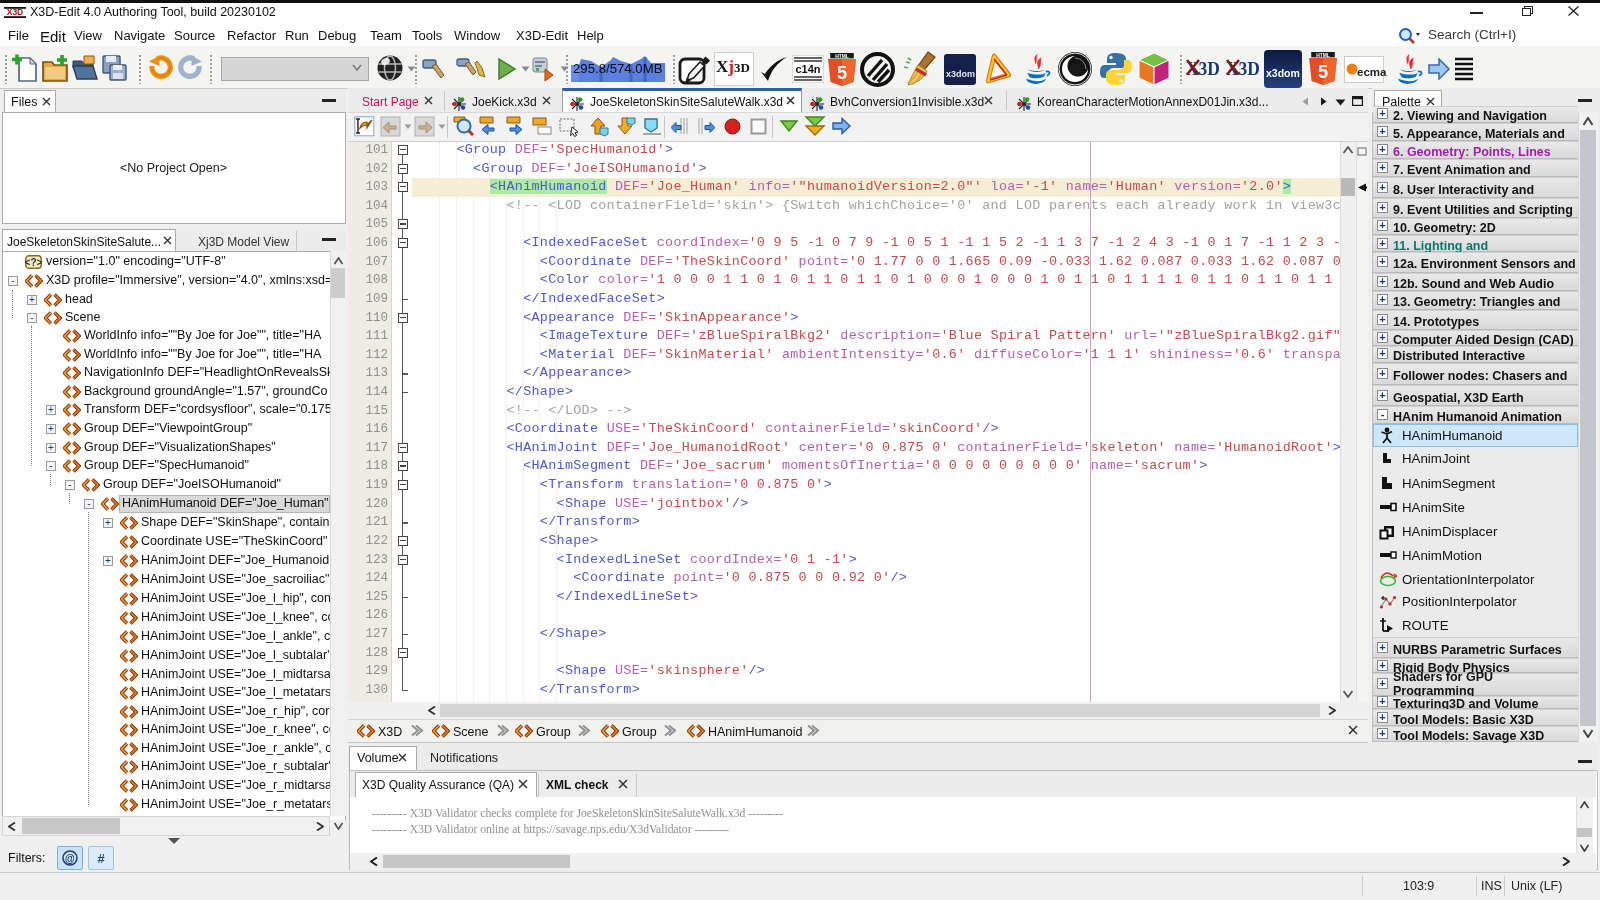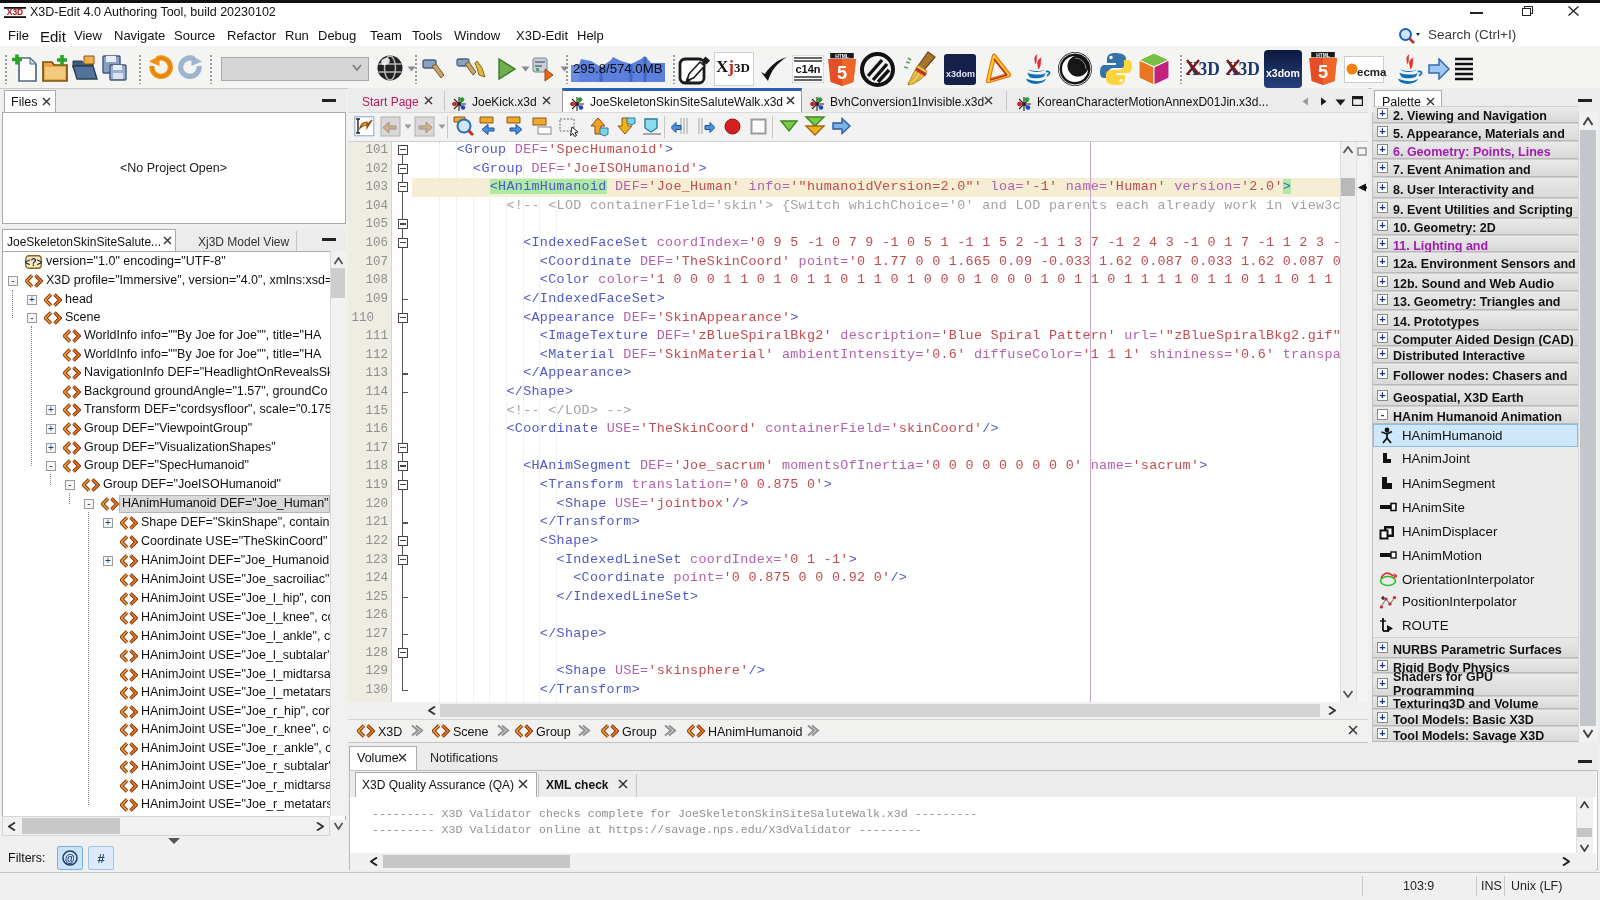--- a/index.html
+++ b/index.html
@@ -1,17 +1,17 @@
 <!DOCTYPE html>
 <html><head><meta charset="utf-8"><style>
 *{margin:0;padding:0;box-sizing:border-box}
 body{width:1600px;height:900px;position:relative;overflow:hidden;background:#f0f0f0;
  font-family:"Liberation Sans",sans-serif;-webkit-font-smoothing:antialiased}
 .abs{position:absolute}
-.mono{font-family:Liberation Mono, monospace}
+.mono{font-family:Liberation Serif, serif}
 .codeline{position:absolute;left:423px;white-space:pre;font-family:"Liberation Mono",monospace;
  font-size:13.4px;line-height:18.62px;height:18.62px;color:#2a2a2a;letter-spacing:0.31px}
 .t{color:#5159c6}.a{color:#b261ac}.v{color:#c14c50}.c{color:#a2a2a2}
 .hl{background:#aceaa5}
 .gnum{position:absolute;width:42px;text-align:right;font-family:"Liberation Mono",monospace;
  font-size:12.5px;color:#8f8f8f;line-height:18.62px}
 .treerow{position:absolute;white-space:nowrap;font-size:12.5px;color:#111}
 .palcat{position:absolute;left:1373px;width:205px;overflow:hidden;background:linear-gradient(#e9e9e9,#d9d9d9);
  border-top:1px solid #cfcfcf;border-bottom:1px solid #b9b9b9;white-space:nowrap}
 .palitem{position:absolute;left:1374px;width:198px;font-size:13.3px;color:#111;white-space:nowrap;overflow:hidden}
@@ -679,21 +679,21 @@
 <div class="abs" style="left:412px;top:178.14000000000001px;width:928px;height:19px;background:#f5eed4"></div>
 <div class="gnum" style="left:346px;top:140.9px">101</div>
 <div class="gnum" style="left:346px;top:159.5px">102</div>
 <div class="gnum" style="left:346px;top:178.1px">103</div>
 <div class="gnum" style="left:346px;top:196.8px">104</div>
 <div class="gnum" style="left:346px;top:215.4px">105</div>
 <div class="gnum" style="left:346px;top:234.0px">106</div>
 <div class="gnum" style="left:346px;top:252.6px">107</div>
 <div class="gnum" style="left:346px;top:271.2px">108</div>
 <div class="gnum" style="left:346px;top:289.9px">109</div>
-<div class="gnum" style="left:332px;top:308.5px">110</div>
+<div class="gnum" style="left:346px;top:308.5px">110</div>
 <div class="gnum" style="left:346px;top:327.1px">111</div>
 <div class="gnum" style="left:346px;top:345.7px">112</div>
 <div class="gnum" style="left:346px;top:364.3px">113</div>
 <div class="gnum" style="left:346px;top:383.0px">114</div>
 <div class="gnum" style="left:346px;top:401.6px">115</div>
 <div class="gnum" style="left:346px;top:420.2px">116</div>
 <div class="gnum" style="left:346px;top:438.8px">117</div>
 <div class="gnum" style="left:346px;top:457.4px">118</div>
 <div class="gnum" style="left:346px;top:476.1px">119</div>
 <div class="gnum" style="left:346px;top:494.7px">120</div>
@@ -748,20 +748,21 @@
     <div class="codeline" style="top:252.6px">              <span class="t">&lt;Coordinate</span> <span class="a">DEF=</span><span class="v">'TheSkinCoord'</span> <span class="a">point=</span><span class="v">'0 1.77 0 0 1.665 0.09 -0.033 1.62 0.087 0.033 1.62 0.087 0</span></div>
     <div class="codeline" style="top:271.2px">              <span class="t">&lt;Color</span> <span class="a">color=</span><span class="v">'1 0 0 0 1 1 0 1 0 1 1 0 1 1 0 1 0 0 0 1 0 0 0 1 0 1 1 0 1 1 1 1 0 1 1 0 1 1 0 1 1 0</span></div>
     <div class="codeline" style="top:289.9px">            <span class="t">&lt;/IndexedFaceSet&gt;</span></div>
     <div class="codeline" style="top:308.5px">            <span class="t">&lt;Appearance</span> <span class="a">DEF=</span><span class="v">'SkinAppearance'</span><span class="t">&gt;</span></div>
     <div class="codeline" style="top:327.1px">              <span class="t">&lt;ImageTexture</span> <span class="a">DEF=</span><span class="v">'zBlueSpiralBkg2'</span> <span class="a">description=</span><span class="v">'Blue Spiral Pattern'</span> <span class="a">url=</span><span class="v">'"zBlueSpiralBkg2.gif"</span></div>
     <div class="codeline" style="top:345.7px">              <span class="t">&lt;Material</span> <span class="a">DEF=</span><span class="v">'SkinMaterial'</span> <span class="a">ambientIntensity=</span><span class="v">'0.6'</span> <span class="a">diffuseColor=</span><span class="v">'1 1 1'</span> <span class="a">shininess=</span><span class="v">'0.6'</span> <span class="a">transpa</span></div>
     <div class="codeline" style="top:364.3px">            <span class="t">&lt;/Appearance&gt;</span></div>
     <div class="codeline" style="top:383.0px">          <span class="t">&lt;/Shape&gt;</span></div>
     <div class="codeline" style="top:401.6px">          <span class="c">&lt;!-- &lt;/LOD&gt; --&gt;</span></div>
     <div class="codeline" style="top:420.2px">          <span class="t">&lt;Coordinate</span> <span class="a">USE=</span><span class="v">'TheSkinCoord'</span> <span class="a">containerField=</span><span class="v">'skinCoord'</span><span class="t">/&gt;</span></div>
+    <div class="codeline" style="top:438.8px">          <span class="t">&lt;HAnimJoint</span> <span class="a">DEF=</span><span class="v">'Joe_HumanoidRoot'</span> <span class="a">center=</span><span class="v">'0 0.875 0'</span> <span class="a">containerField=</span><span class="v">'skeleton'</span> <span class="a">name=</span><span class="v">'HumanoidRoot'</span><span class="t">&gt;</span></div>
     <div class="codeline" style="top:457.4px">            <span class="t">&lt;HAnimSegment</span> <span class="a">DEF=</span><span class="v">'Joe_sacrum'</span> <span class="a">momentsOfInertia=</span><span class="v">'0 0 0 0 0 0 0 0 0'</span> <span class="a">name=</span><span class="v">'sacrum'</span><span class="t">&gt;</span></div>
     <div class="codeline" style="top:476.1px">              <span class="t">&lt;Transform</span> <span class="a">translation=</span><span class="v">'0 0.875 0'</span><span class="t">&gt;</span></div>
     <div class="codeline" style="top:494.7px">                <span class="t">&lt;Shape</span> <span class="a">USE=</span><span class="v">'jointbox'</span><span class="t">/&gt;</span></div>
     <div class="codeline" style="top:513.3px">              <span class="t">&lt;/Transform&gt;</span></div>
     <div class="codeline" style="top:531.9px">              <span class="t">&lt;Shape&gt;</span></div>
     <div class="codeline" style="top:550.5px">                <span class="t">&lt;IndexedLineSet</span> <span class="a">coordIndex=</span><span class="v">'0 1 -1'</span><span class="t">&gt;</span></div>
     <div class="codeline" style="top:569.2px">                  <span class="t">&lt;Coordinate</span> <span class="a">point=</span><span class="v">'0 0.875 0 0 0.92 0'</span><span class="t">/&gt;</span></div>
     <div class="codeline" style="top:587.8px">                <span class="t">&lt;/IndexedLineSet&gt;</span></div>
     <div class="codeline" style="top:625.0px">              <span class="t">&lt;/Shape&gt;</span></div>
     <div class="codeline" style="top:662.3px">                <span class="t">&lt;Shape</span> <span class="a">USE=</span><span class="v">'skinsphere'</span><span class="t">/&gt;</span></div>
@@ -909,21 +910,21 @@
 <div class="pbox" style="left:1377px;top:182px">+</div>
 <div class="abs" style="left:1393px;top:180px;width:183px;overflow:hidden;white-space:nowrap"><b style="font-size:12.5px;color:#111">8. User Interactivity and</b></div>
 <div class="palcat" style="top:198px;height:20px"></div>
 <div class="pbox" style="left:1377px;top:202px">+</div>
 <div class="abs" style="left:1393px;top:200px;width:183px;overflow:hidden;white-space:nowrap"><b style="font-size:12.5px;color:#111">9. Event Utilities and Scripting</b></div>
 <div class="palcat" style="top:218px;height:17px"></div>
 <div class="pbox" style="left:1377px;top:220px">+</div>
 <div class="abs" style="left:1393px;top:218px;width:183px;overflow:hidden;white-space:nowrap"><b style="font-size:12.5px;color:#111">10. Geometry: 2D</b></div>
 <div class="palcat" style="top:235px;height:17px"></div>
 <div class="pbox" style="left:1377px;top:238px">+</div>
-<div class="abs" style="left:1393px;top:236px;width:183px;overflow:hidden;white-space:nowrap"><b style="font-size:12.5px;color:#a21caf">11. Lighting and</b></div>
+<div class="abs" style="left:1393px;top:236px;width:183px;overflow:hidden;white-space:nowrap"><b style="font-size:12.5px;color:#0f766e">11. Lighting and</b></div>
 <div class="palcat" style="top:252px;height:21px"></div>
 <div class="pbox" style="left:1377px;top:256px">+</div>
 <div class="abs" style="left:1393px;top:254px;width:183px;overflow:hidden;white-space:nowrap"><b style="font-size:12.5px;color:#111">12a. Environment Sensors and</b></div>
 <div class="palcat" style="top:273px;height:18px"></div>
 <div class="pbox" style="left:1377px;top:276px">+</div>
 <div class="abs" style="left:1393px;top:274px;width:183px;overflow:hidden;white-space:nowrap"><b style="font-size:12.5px;color:#111">12b. Sound and Web Audio</b></div>
 <div class="palcat" style="top:291px;height:19px"></div>
 <div class="pbox" style="left:1377px;top:294px">+</div>
 <div class="abs" style="left:1393px;top:292px;width:183px;overflow:hidden;white-space:nowrap"><b style="font-size:12.5px;color:#111">13. Geometry: Triangles and</b></div>
 <div class="palcat" style="top:310px;height:20px"></div>

